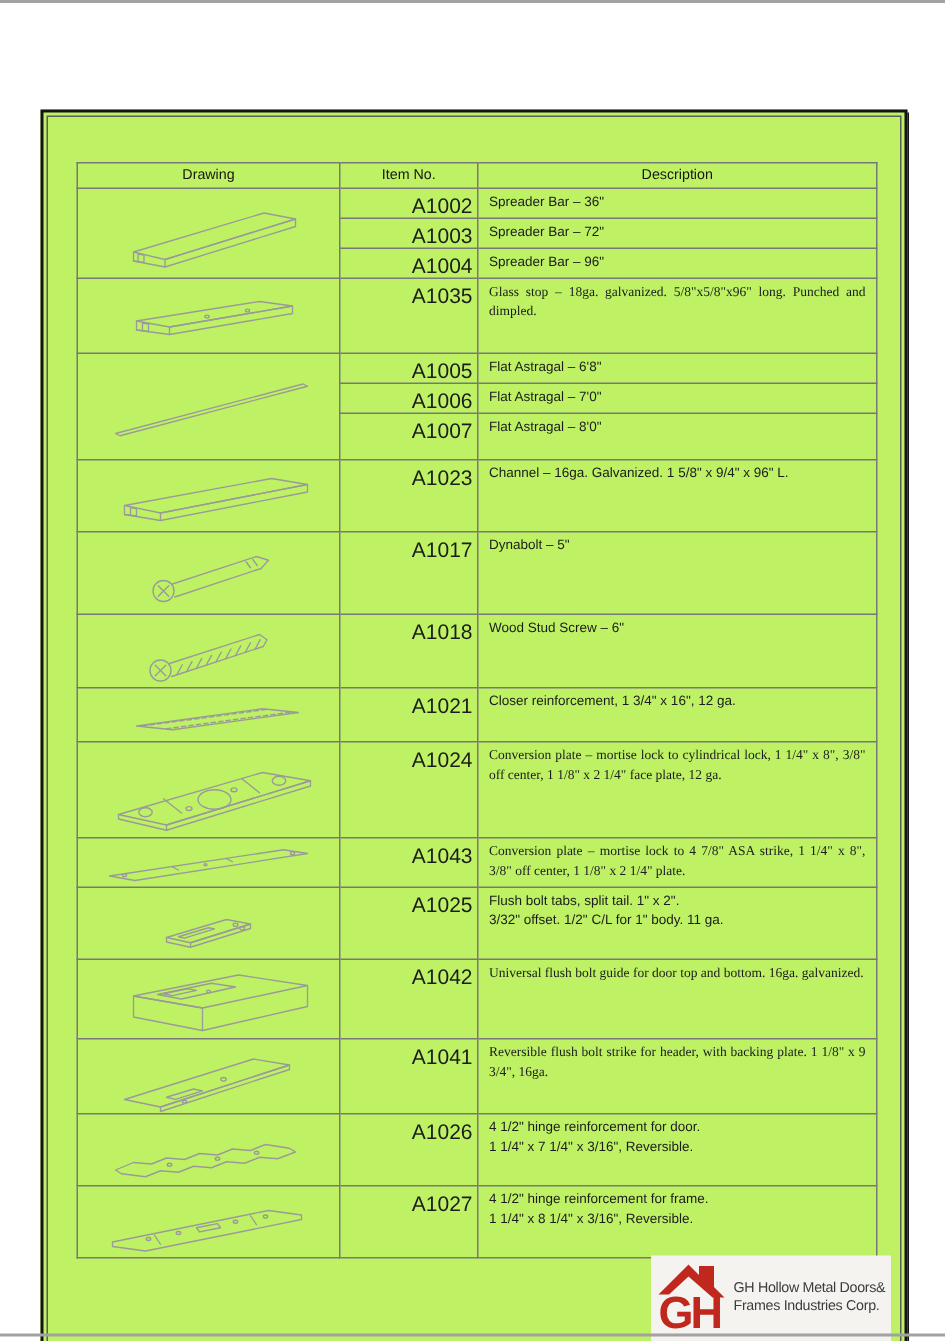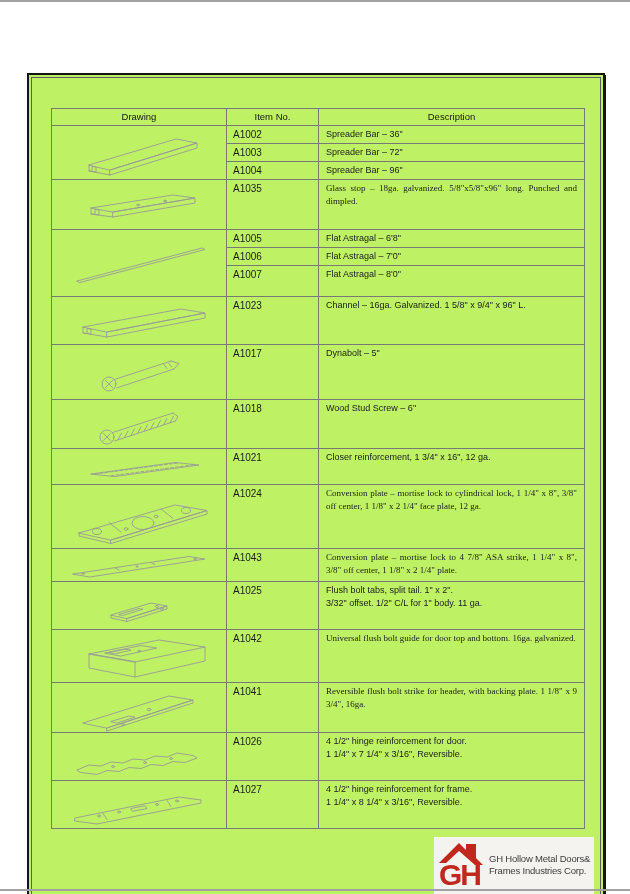--- a/index.html
+++ b/index.html
@@ -25,21 +25,21 @@
 
   table.parts {
     position:absolute; left:19px; top:30px; width:533px;
     border-collapse:collapse; table-layout:fixed;
   }
   .parts th, .parts td { border:1px solid #787878; vertical-align:top; overflow:hidden; }
   .parts th {
     height:17px; font-size:9.5px; font-weight:normal; color:#161616;
     text-align:center; padding:2px 0 1px;
   }
-  td.item { font-size:10px; color:#1c1c1c; padding:3px 3px 0 6px; }
+  td.item { font-size:14px; color:#1c1c1c; padding:3px 3px 0 6px;text-align:right; }
   td.desc { font-size:9px; color:#1c1c1c; line-height:13px; padding:2px 7px 0 7px; }
   td.desc.j { text-align:justify;font-family:Liberation Serif, serif; }
   td.draw { text-align:center; vertical-align:middle; padding:0; }
   svg.dwg { display:block; margin:0 auto; }
   .dwg * { fill:none; stroke:#9a9a9a; stroke-width:0.9; stroke-linejoin:round; stroke-linecap:round; }
 
   .logo {
     position:absolute; left:402px; top:759px; display:flex; align-items:center;
     background:#f5f3f0; padding:3px 4px 6px 4px;
   }

